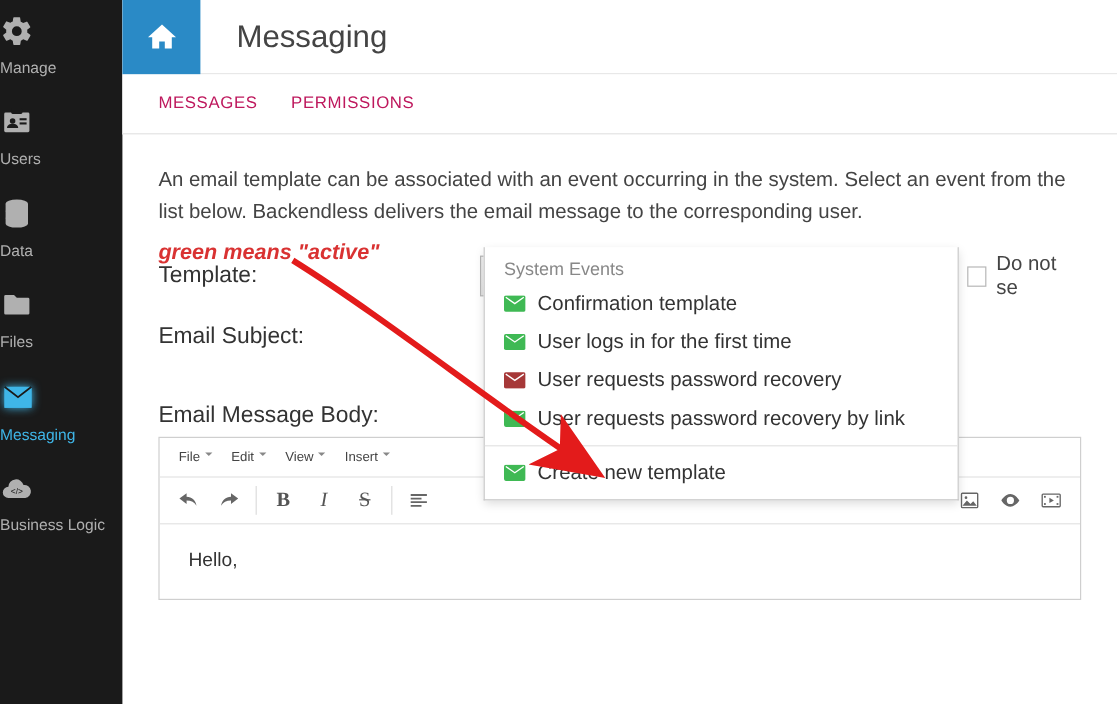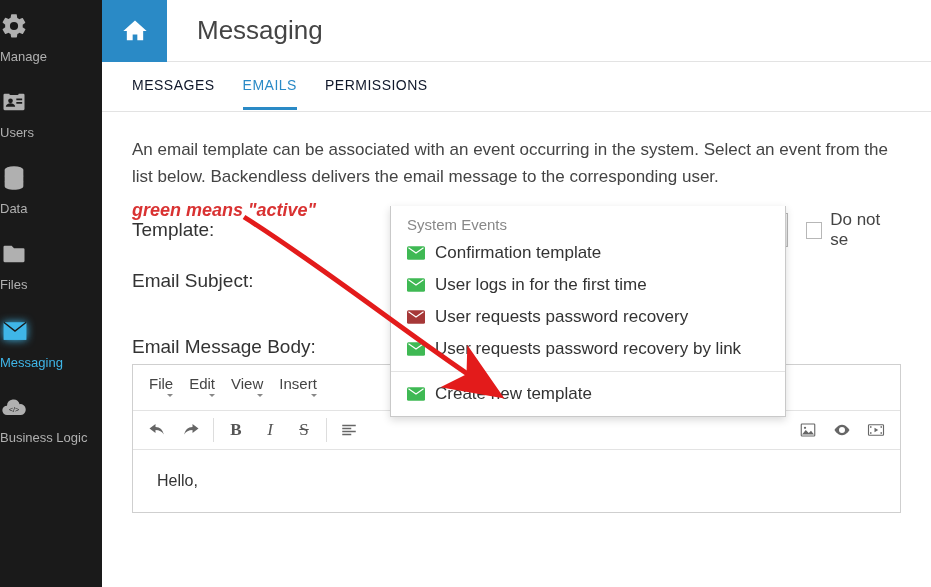--- a/index.html
+++ b/index.html
@@ -9,40 +9,40 @@
     .sidebar-item .icon-wrap { font-size:28px; line-height:1; }
     .sidebar-item .side-label { font-size:13px; margin-top:4px; }
     .sidebar-item.active { color:#3fb6e8; }
     .sidebar-item.messaging .icon-wrap { filter:drop-shadow(0 0 4px #3fb6e8); }
     .main { position:absolute; left:102px; top:0; right:0; bottom:0; display:flex; flex-direction:column; }
     .header { height:62px; background:#fff; border-bottom:1px solid #e3e3e3; display:flex; align-items:center; }
     .home-btn { width:65px; height:62px; background:#2a8ac6; color:#fff; display:flex; align-items:center; justify-content:center; cursor:pointer; }
     .home-btn svg { width:28px; height:28px; fill:#fff; }
     .page-title { font-size:26px; font-weight:400; color:#444; margin-left:30px; }
     .tabs { height:50px; display:flex; align-items:center; padding:0 30px; background:#fff; border-bottom:1px solid #e3e3e3; gap:28px; }
-    .tab { color:#0f172a; font-size:14px; letter-spacing:0.5px; padding:14px 0; cursor:pointer; border-bottom:3px solid transparent; }
+    .tab { color:#be185d; font-size:14px; letter-spacing:0.5px; padding:14px 0; cursor:pointer; border-bottom:3px solid transparent; }
     .tab.active { color:#2a8ac6; border-bottom-color:#2a8ac6; font-weight:500; }
     .content { padding:24px 30px; position:relative; }
     .intro { font-size:17px; color:#444; line-height:1.6; margin-bottom:20px; }
     .row { display:flex; align-items:center; margin-bottom:16px; }
     .row-label { width:275px; font-size:19px; color:#333; }
     .annotation { position:absolute; left:30px; top:88px; color:#d93232; font-weight:700; font-style:italic; font-size:18px; }
     .select { width:396px; height:34px; border:1px solid #b7b7b7; background:linear-gradient(#f3f3f3,#e4e4e4); display:flex; align-items:center; padding:0 10px; font-size:17px; color:#444; position:relative; cursor:pointer; }
     .select .caret { position:absolute; right:8px; top:14px; border:4px solid transparent; border-top-color:#444; }
     .chk-row { display:flex; align-items:center; margin-left:18px; font-size:17px; color:#444; }
     .chk { width:17px; height:17px; border:1px solid #b7b7b7; background:#fff; margin-right:8px; }
-    .dropdown { position:absolute; left:288px; top:94px; width:396px; background:#fff; border:1px solid #c9c9c9; border-top:none; box-shadow:0 3px 8px rgba(0,0,0,.15); z-index:5; }
+    .dropdown { position:absolute; left:301px; top:94px; width:396px; background:#fff; border:1px solid #c9c9c9; border-top:none; box-shadow:0 3px 8px rgba(0,0,0,.15); z-index:5; }
     .drop-head { padding:10px 16px 4px; color:#888; font-size:15px; }
     .drop-item { padding:6px 16px; display:flex; align-items:center; font-size:17px; color:#333; cursor:pointer; }
     .env-icon { width:18px; height:14px; margin-right:10px; flex-shrink:0; }
     .drop-sep { border-top:1px solid #e3e3e3; margin:6px 0; }
     .editor-label { font-size:19px; color:#333; margin-top:44px; margin-bottom:6px; }
     .editor { border:1px solid #cfcfcf; }
     .menubar { display:flex; gap:0; padding:6px 8px; border-bottom:1px solid #e3e3e3; }
-    .menuitem { padding:4px 8px; font-size:15px; color:#444; cursor:pointer; display:flex; align-items:flex-end;flex-direction:column; }
+    .menuitem { padding:4px 8px; font-size:11px; color:#444; cursor:pointer; display:flex; align-items:flex-start; }
     .menuitem .mini-caret { border:3px solid transparent; border-top-color:#888; margin-left:4px; margin-top:2px; }
     .toolbar { display:flex; align-items:center; padding:4px 8px; border-bottom:1px solid #e3e3e3; gap:2px; }
     .tool-btn { width:32px; height:30px; display:flex; align-items:center; justify-content:center; cursor:pointer; color:#555; font-size:17px; border-radius:2px; }
     .tool-sep { width:1px; height:24px; background:#ddd; margin:0 4px; }
     .tool-icon { width:18px; height:18px; fill:#666; }
     .editor-body { padding:22px 24px; font-size:16px; color:#333; }
     .arrow-svg { position:absolute; left:72px; top:95px; z-index:6; pointer-events:none; }
   </style>
 </head>
 <body>
@@ -114,21 +114,20 @@
     <div class="home-btn">
       <svg viewBox="0 0 24 24">
           <path d="M12 3l10 9h-3v8h-5v-5H10v5H5v-8H2z"></path>
         </svg>
     </div>
     <div class="page-title">Messaging</div>
   </div>
 
   <div class="tabs">
     <div class="tab">MESSAGES</div>
-    <div class="tab active">EMAILS</div>
     <div class="tab">PERMISSIONS</div>
   </div>
 
   <div class="content">
     <div class="intro">An email template can be associated with an event occurring in the system. Select an event from the list below. Backendless delivers the email message to the corresponding user.</div>
 
     <div class="row">
       <div class="row-label">Template:</div>
       <div class="select">
         <span>Confirmation template</span>

